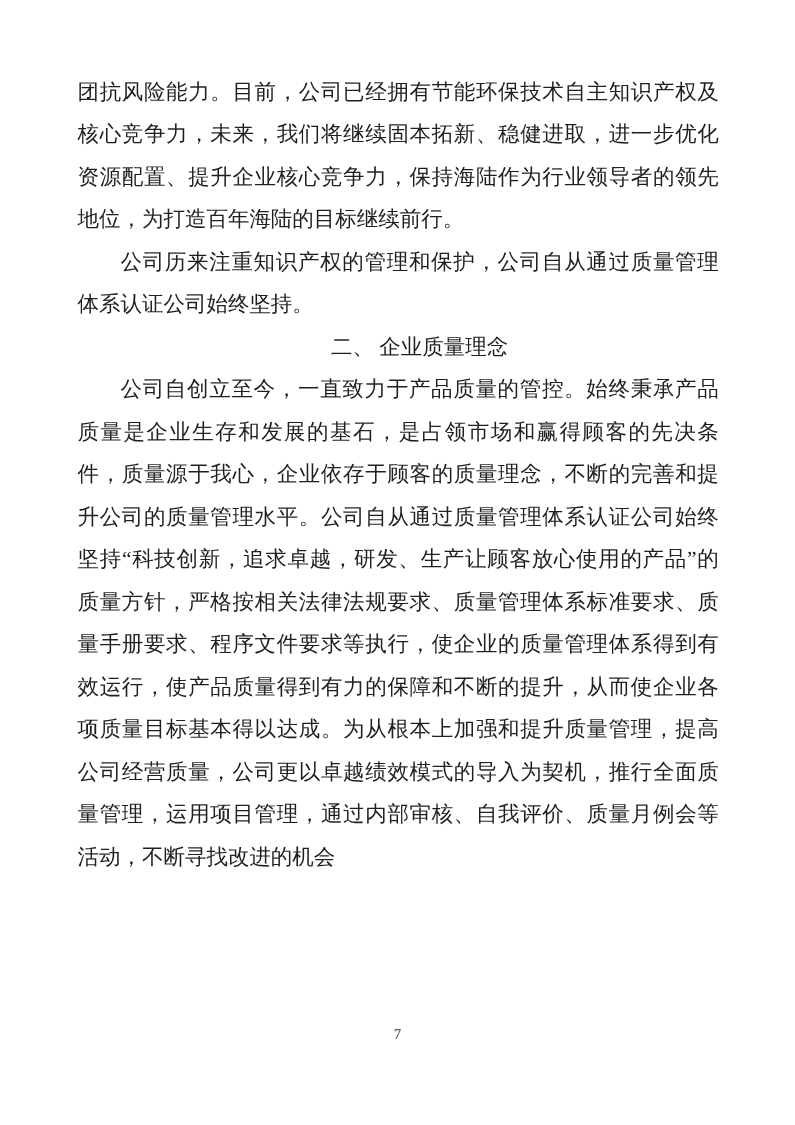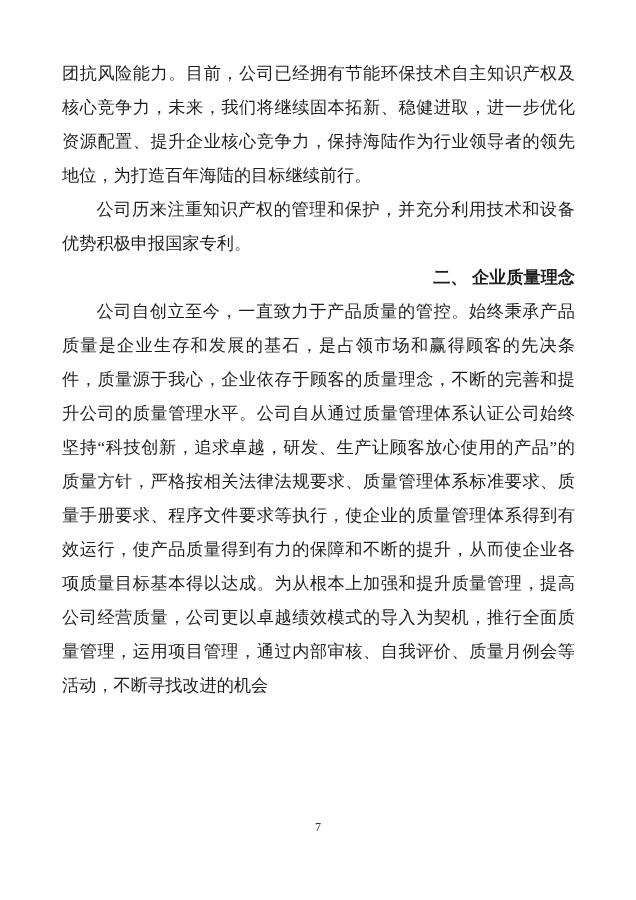--- a/index.html
+++ b/index.html
@@ -28,37 +28,37 @@
       font-size: 17.2px;
       line-height: 34px;
       text-align: justify;
       text-justify: inter-character;
       letter-spacing: 0px;
     }
     .para.indent {
       text-indent: 2em;
     }
     .para.heading {
-      font-weight: bold;
-      text-align: right;
+      font-weight: normal;
+      text-align: center;
     }
     .page-number {
       position: absolute;
       left: 0;
       right: 0;
       top: 820px;
       text-align: center;
       font-size: 12px;
       color: #333333;
     }
   </style>
 </head>
 <body>
 
 <div class="page">
   <div class="content">
       <p class="para">团抗风险能力。目前，公司已经拥有节能环保技术自主知识产权及核心竞争力，未来，我们将继续固本拓新、稳健进取，进一步优化资源配置、提升企业核心竞争力，保持海陆作为行业领导者的领先地位，为打造百年海陆的目标继续前行。</p>
-      <p class="para indent">公司历来注重知识产权的管理和保护，并充分利用技术和设备优势积极申报国家专利。</p>
+      <p class="para indent">公司历来注重知识产权的管理和保护，公司自从通过质量管理体系认证公司始终坚持。</p>
       <p class="para heading indent">二、 企业质量理念</p>
       <p class="para indent">公司自创立至今，一直致力于产品质量的管控。始终秉承产品质量是企业生存和发展的基石，是占领市场和赢得顾客的先决条件，质量源于我心，企业依存于顾客的质量理念，不断的完善和提升公司的质量管理水平。公司自从通过质量管理体系认证公司始终坚持“科技创新，追求卓越，研发、生产让顾客放心使用的产品”的质量方针，严格按相关法律法规要求、质量管理体系标准要求、质量手册要求、程序文件要求等执行，使企业的质量管理体系得到有效运行，使产品质量得到有力的保障和不断的提升，从而使企业各项质量目标基本得以达成。为从根本上加强和提升质量管理，提高公司经营质量，公司更以卓越绩效模式的导入为契机，推行全面质量管理，运用项目管理，通过内部审核、自我评价、质量月例会等活动，不断寻找改进的机会</p>
     </div>
   <div class="page-number">7</div>
 </div>
 
 </body></html>

